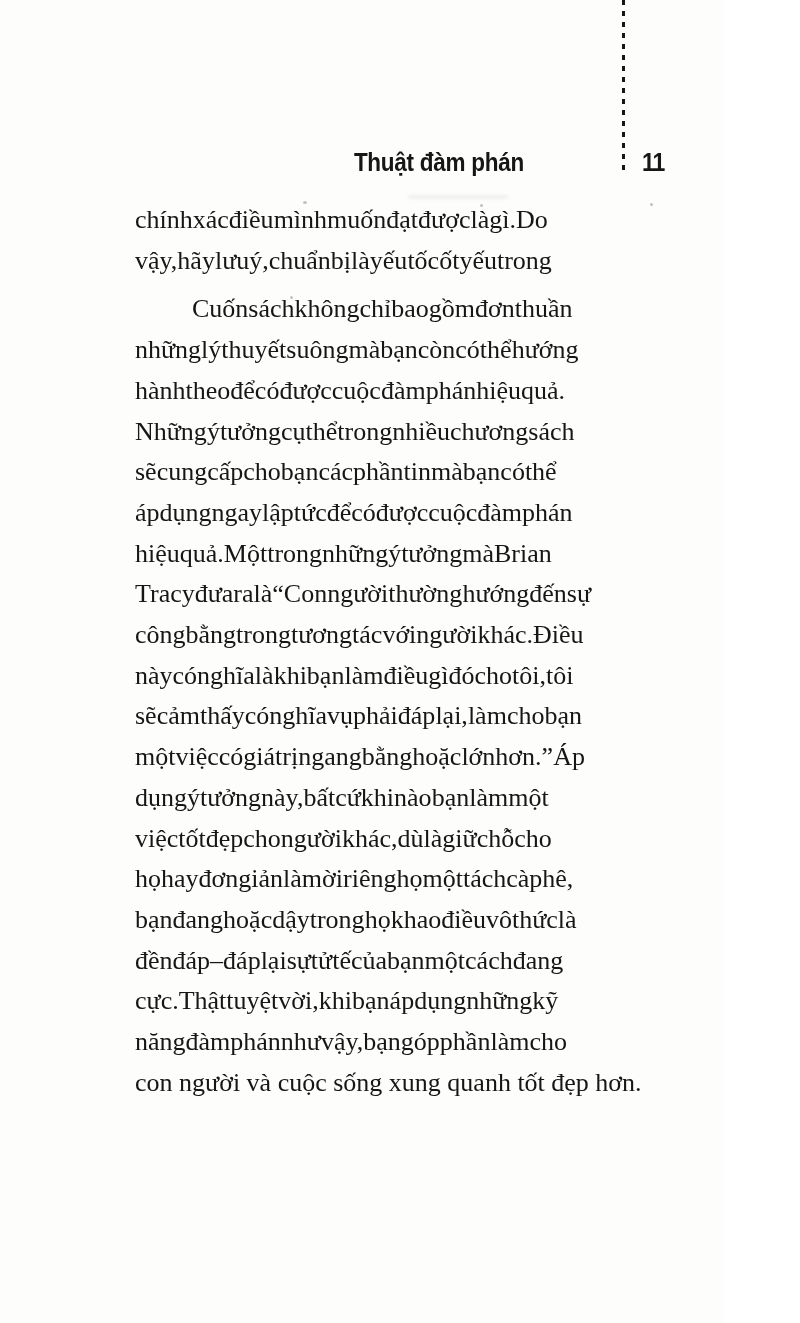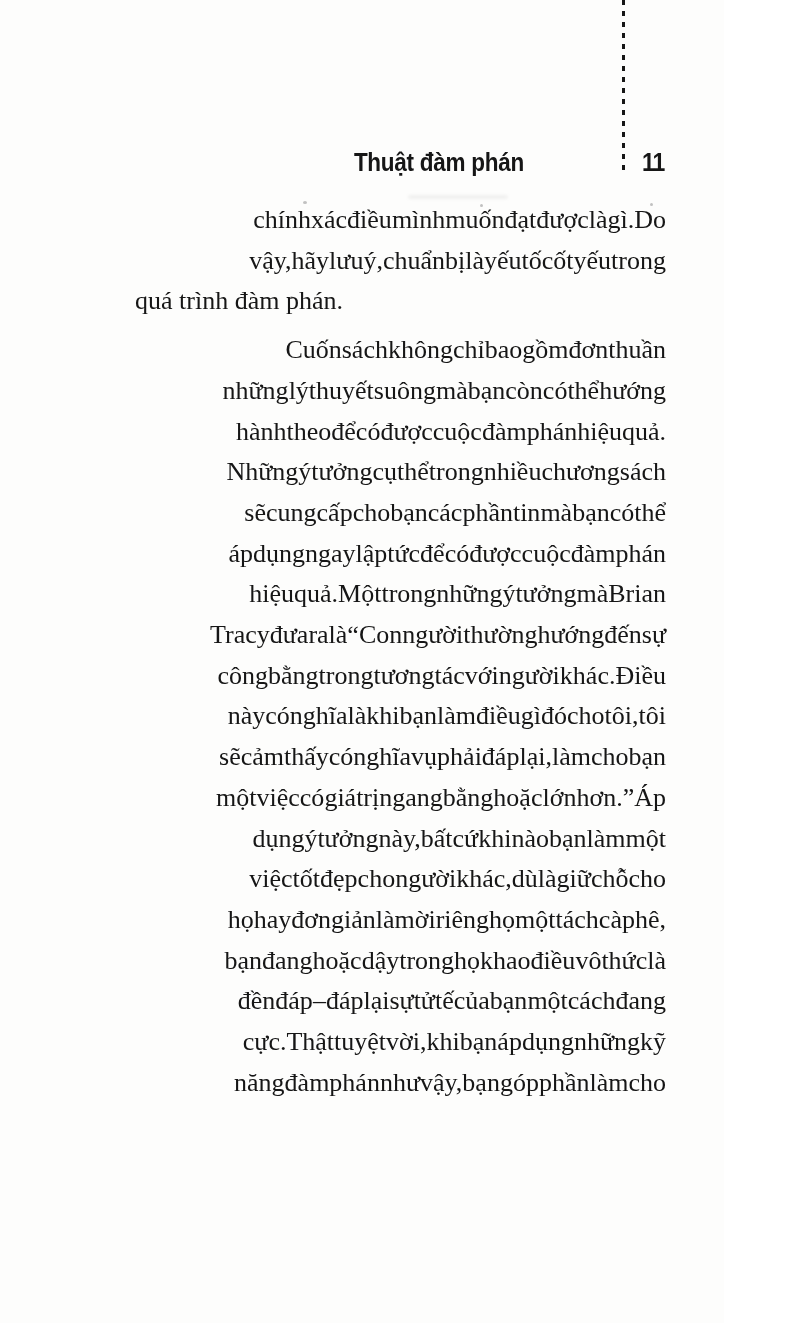--- a/index.html
+++ b/index.html
@@ -54,23 +54,22 @@
     width: 531px;
   }
   .paragraph + .paragraph { margin-top: 8px; }
   .line {
     font-size: 26px;
     line-height: 40.7px;
     white-space: nowrap;
   }
   .line.justify {
     display: flex;
-    justify-content: flex-end;
+    justify-content: flex-start;
     white-space: normal;
-    margin-left: 44px;
   }
   .line.justify span { white-space: nowrap; }
   .line.indent { padding-left: 57px; }
   
   .speck {
     position: absolute;
     background: rgba(40,40,40,0.28);
     border-radius: 50%;
   }
   .smudge {
@@ -110,21 +109,20 @@
           <span>ý,</span>
           <span>chuẩn</span>
           <span>bị</span>
           <span>là</span>
           <span>yếu</span>
           <span>tố</span>
           <span>cốt</span>
           <span>yếu</span>
           <span>trong</span>
         </div>
-        <div class="line">quá trình đàm phán.</div>
       </div>
       <div class="paragraph">
         <div class="line justify indent">
           <span>Cuốn</span>
           <span>sách</span>
           <span>không</span>
           <span>chỉ</span>
           <span>bao</span>
           <span>gồm</span>
           <span>đơn</span>
@@ -353,20 +351,21 @@
           <span>đàm</span>
           <span>phán</span>
           <span>như</span>
           <span>vậy,</span>
           <span>bạn</span>
           <span>góp</span>
           <span>phần</span>
           <span>làm</span>
           <span>cho</span>
         </div>
+        <div class="line">con người và cuộc sống xung quanh tốt đẹp hơn.</div>
       </div>
     </div>
 
   <div class="smudge"></div>
   <div class="speck" style="left:303px; top:201px; width:4px; height:3px;"></div>
   <div class="speck" style="left:480px; top:204px; width:3px; height:3px;"></div>
   <div class="speck" style="left:650px; top:203px; width:3px; height:3px;"></div>
   <div class="speck" style="left:290px; top:296px; width:3px; height:3px;"></div>
 </div>
 

